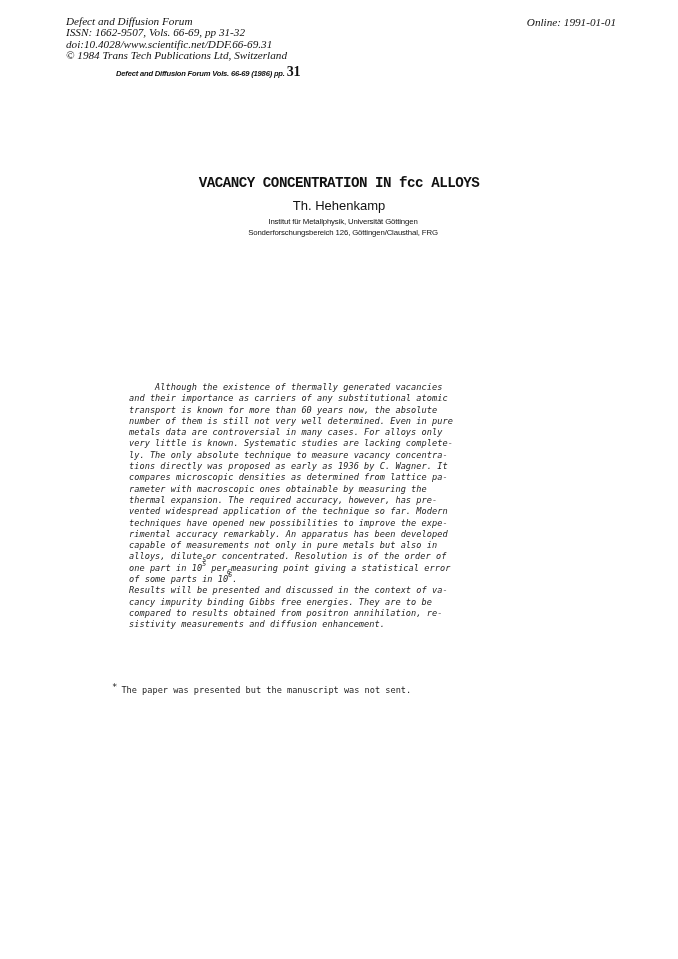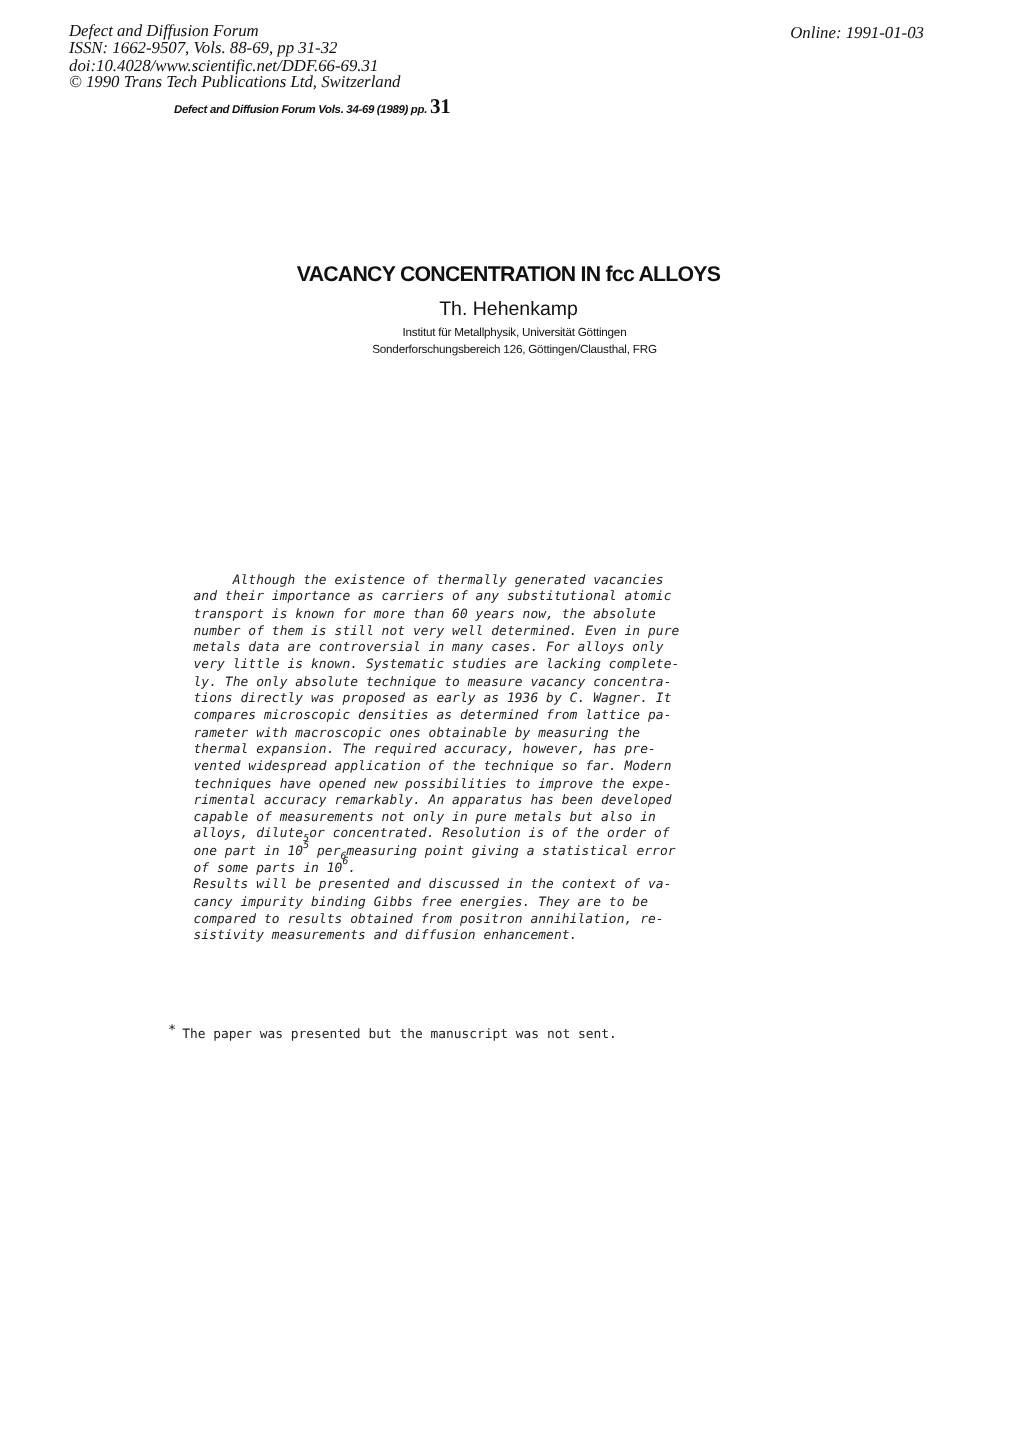--- a/index.html
+++ b/index.html
@@ -1,46 +1,46 @@
 <!DOCTYPE html>
 <html><head>
 <meta charset="utf-8">
 <style>
   html, body { margin: 0; padding: 0; background: #ffffff; }
   body { width: 678px; height: 959px; position: relative; overflow: hidden; color: #111; }
-  .meta { position: absolute; left: 46px; top: 16px; font-family: "Liberation Serif", serif; font-style: italic; font-size: 11.2px; line-height: 11.4px; color: #111; }
+  .meta { position: absolute; left: 66px; top: 16px; font-family: "Liberation Serif", serif; font-style: italic; font-size: 11.2px; line-height: 11.4px; color: #111; }
   .meta div { white-space: nowrap; }
   .online { position: absolute; right: 62px; top: 16px; font-family: "Liberation Serif", serif; font-style: italic; font-size: 11.2px; color: #111; }
   .journal-line { position: absolute; left: 116px; top: 64px; font-family: "Liberation Sans", sans-serif; font-size: 7.6px; font-weight: bold; font-style: italic; color: #111; letter-spacing: -0.2px; }
   .journal-line .pg { font-style: normal; font-family: "Liberation Serif", serif; font-size: 14px; }
-  .title { position: absolute; left: 0; width: 678px; top: 175px; text-align: center; font-family: Liberation Sans, sans-serif; font-weight: bold; font-size: 14.2px; letter-spacing: -0.5px; color: #111; }
+  .title { position: absolute; left: 0; width: 678px; top: 175px; text-align: center; font-family: Liberation Mono, monospace; font-weight: bold; font-size: 14.2px; letter-spacing: -0.5px; color: #111; }
   .author { position: absolute; left: 0; width: 678px; top: 198px; text-align: center; font-family: "Liberation Sans", sans-serif; font-size: 13px; color: #111; }
   .affil { position: absolute; left: 0; width: 678px; text-align: center; font-family: "Liberation Sans", sans-serif; font-size: 7.8px; color: #111; letter-spacing: -0.15px; }
   .affil1 { top: 217px; left: 4px; }
   .affil2 { top: 228px; left: 4px; }
   .abstract { position: absolute; left: 129px; top: 382px; font-family: "DejaVu Sans Mono", monospace; font-size: 8.6px; line-height: 11.3px; color: #222; white-space: pre; letter-spacing: 0.05px; font-style: italic; }
   .abstract sup { font-size: 6.5px; line-height: 0; position: relative; top: -1px; vertical-align: super; }
   .abstract sub { font-size: 6.5px; line-height: 0; }
   .footnote { position: absolute; left: 112px; top: 685px; font-family: "DejaVu Sans Mono", monospace; font-size: 8.6px; color: #222; white-space: pre; }
   .footnote .star { font-size: 9px; position: relative; top: -3px; margin-right: 4px; }
 </style>
 </head>
 <body>
 
 <div class="meta">
   <div>Defect and Diffusion Forum</div>
-  <div>ISSN: 1662-9507, Vols. 88-69, pp 31-32</div>
+  <div>ISSN: 1662-9507, Vols. 66-69, pp 31-32</div>
   <div>doi:10.4028/www.scientific.net/DDF.66-69.31</div>
-  <div>© 1990 Trans Tech Publications Ltd, Switzerland</div>
+  <div>© 1984 Trans Tech Publications Ltd, Switzerland</div>
 </div>
 
-<div class="online">Online: 1991-01-03</div>
+<div class="online">Online: 1991-01-01</div>
 
 <div class="journal-line">
-  <span>Defect and Diffusion Forum  Vols. 34-69 (1989) pp.</span>
+  <span>Defect and Diffusion Forum  Vols. 66-69 (1986) pp.</span>
   <span class="pg">31</span>
 </div>
 
 <div class="title">VACANCY CONCENTRATION IN fcc ALLOYS</div>
 <div class="author">Th. Hehenkamp</div>
 <div class="affil affil1">Institut für Metallphysik, Universität Göttingen</div>
 <div class="affil affil2">Sonderforschungsbereich 126, Göttingen/Clausthal, FRG</div>
 
 <div class="abstract"><div>     Although the existence of thermally generated vacancies</div><div>and their importance as carriers of any substitutional atomic</div><div>transport is known for more than 60 years now, the absolute</div><div>number of them is still not very well determined. Even in pure</div><div>metals data are controversial in many cases. For alloys only</div><div>very little is known. Systematic studies are lacking complete-</div><div>ly. The only absolute technique to measure vacancy concentra-</div><div>tions directly was proposed as early as 1936 by C. Wagner. It</div><div>compares microscopic densities as determined from lattice pa-</div><div>rameter with macroscopic ones obtainable by measuring the</div><div>thermal expansion. The required accuracy, however, has pre-</div><div>vented widespread application of the technique so far. Modern</div><div>techniques have opened new possibilities to improve the expe-</div><div>rimental accuracy remarkably. An apparatus has been developed</div><div>capable of measurements not only in pure metals but also in</div><div><span>alloys, dilute</span><sub>5</sub><span>or concentrated. Resolution is of the order of</span></div><div><span>one part in 10</span><sup>5</sup><span> per</span><sub>6</sub><span>measuring point giving a statistical error</span></div><div><span>of some parts in 10</span><sup>6</sup><span>.</span></div><div>Results will be presented and discussed in the context of va-</div><div>cancy impurity binding Gibbs free energies. They are to be</div><div>compared to results obtained from positron annihilation, re-</div><div>sistivity measurements and diffusion enhancement.</div></div>
 

